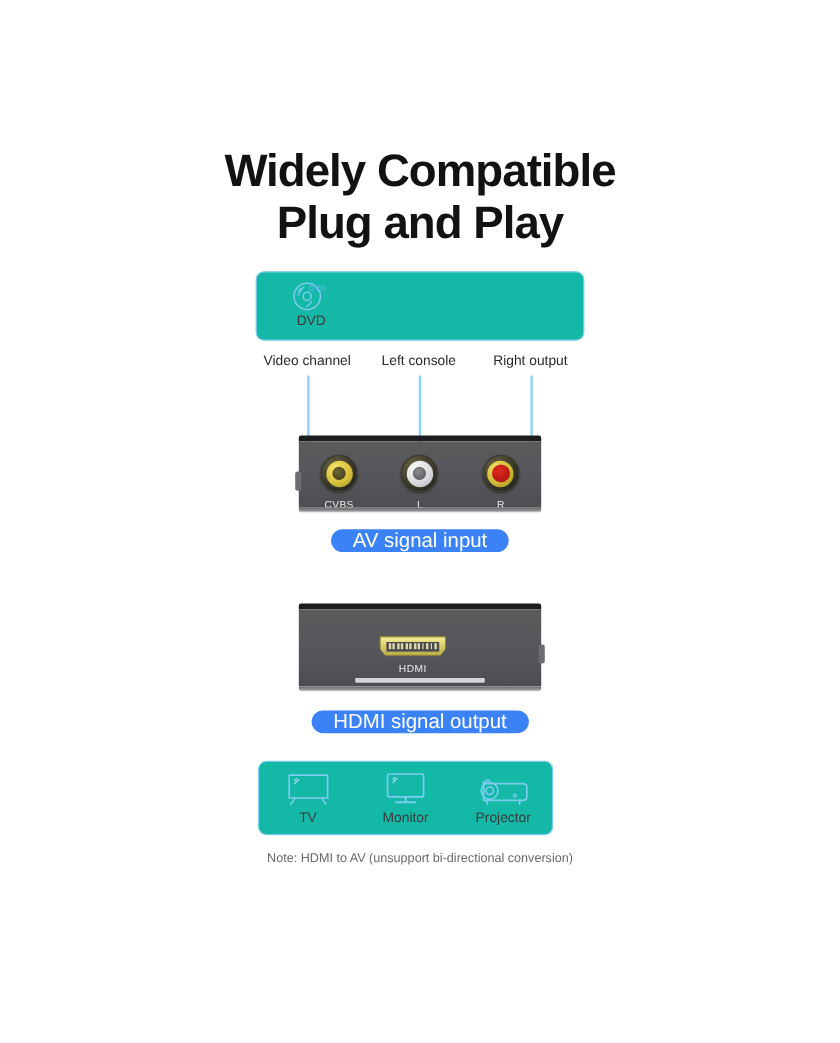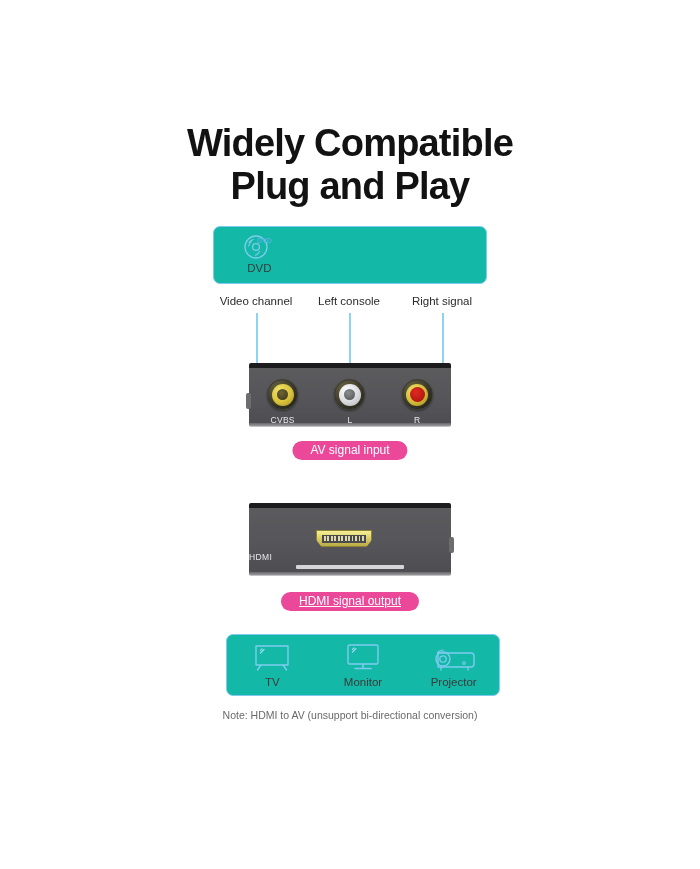--- a/index.html
+++ b/index.html
@@ -42,23 +42,23 @@
     background: #14b8a6;
   }
   #source-panel {
     left: 213px;
     top: 226px;
     width: 274px;
     height: 58px;
     padding-top: 6px;
   }
   #output-panel {
-    left: 226px;
+    left: 215px;
     top: 634px;
-    width: 274px;
+    width: 246px;
     height: 62px;
     padding-top: 7px;
   }
   .dev {
     width: 33.33%;
     text-align: center;
     display: flex;
     flex-direction: column;
     align-items: center;
   }
@@ -181,21 +181,21 @@
     border: 1.4px solid #8ed3f2;
     border-bottom: none;
     box-sizing: border-box;
     height: 26px;
   }
 
   
   .hdmi-wrap {
     position: absolute;
     left: 0; right: 12px; top: 22px;
-    text-align: left;
+    text-align: center;
   }
   .hdmi-port {
     width: 56px; height: 17px;
     margin: 0 auto;
     background: linear-gradient(180deg, #f6ef9a 0%, #ddd06a 45%, #b9ab45 100%);
     border: 1.5px solid #8e8430;
     box-sizing: border-box;
     clip-path: polygon(0 0, 100% 0, 100% 58%, 90% 100%, 10% 100%, 0 58%);
     display: flex;
     align-items: center;
@@ -224,32 +224,32 @@
     width: 108px; height: 4px;
     background: #d5d5d7;
     border-radius: 1px;
   }
 
   
   .badge {
     position: absolute;
     left: 50%;
     transform: translateX(-50%);
-    background: #ec4899;
+    background: #3b82f6;
     color: #ffffff;
-    font-size: 12px;
+    font-size: 17px;
     border-radius: 11px;
     height: 19px;
     line-height: 19px;
     text-align: left;
     padding: 0 18px;
     white-space: nowrap;
   }
   #badge-av   { top: 441px; }
-  #badge-hdmi { top: 592px; text-decoration: underline; }
+  #badge-hdmi { top: 592px; }
 
   
   #note {
     position: absolute;
     top: 709px;
     left: 0; right: 0;
     text-align: center;
     font-size: 10.5px;
     color: #6a6a6a;
   }
@@ -278,21 +278,21 @@
       </svg>
     </div>
     <div class="cap">DVD</div>
   </div>
 
 
 </div>
 
 <div class="chan-label" style="left:240px; top:295px;margin-left:16px;">Video channel</div>
 <div class="chan-label" style="left:349px; top:295px;">Left console</div>
-<div class="chan-label" style="left:442px; top:295px;">Right signal</div>
+<div class="chan-label" style="left:442px; top:295px;">Right output</div>
 
 <div class="leader" style="left:256px; top:313px; height:52px;"></div>
 <div class="leader" style="left:349px; top:313px; height:72px;"></div>
 <div class="leader" style="left:442px; top:313px; height:52px;"></div>
 
 <div class="bracket" style="left:256px; top:365px; width:186px;"></div>
 
 <div class="device" id="av-device">
   <div class="dev-top"></div>
   <div class="dev-body">

